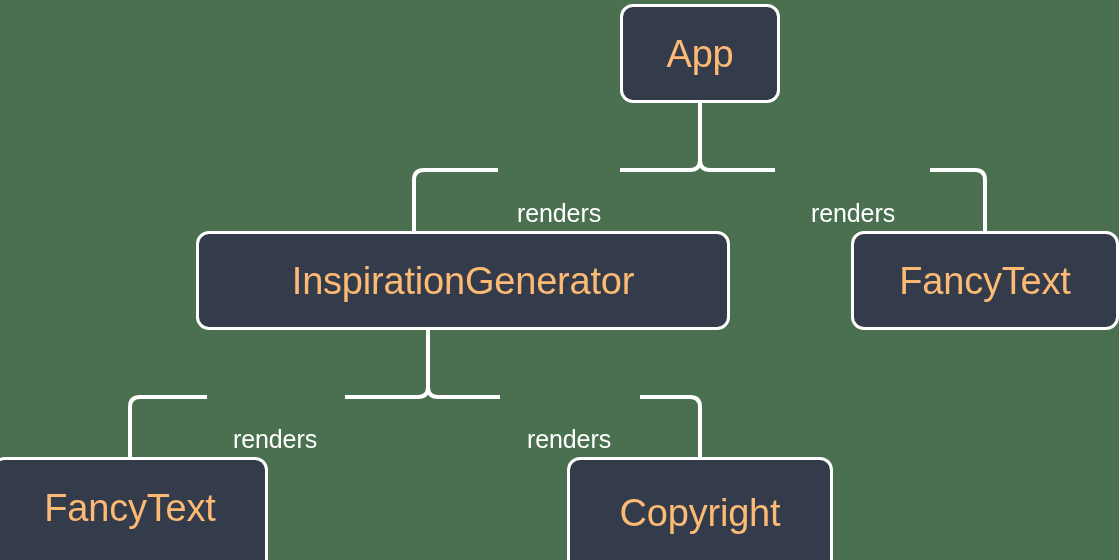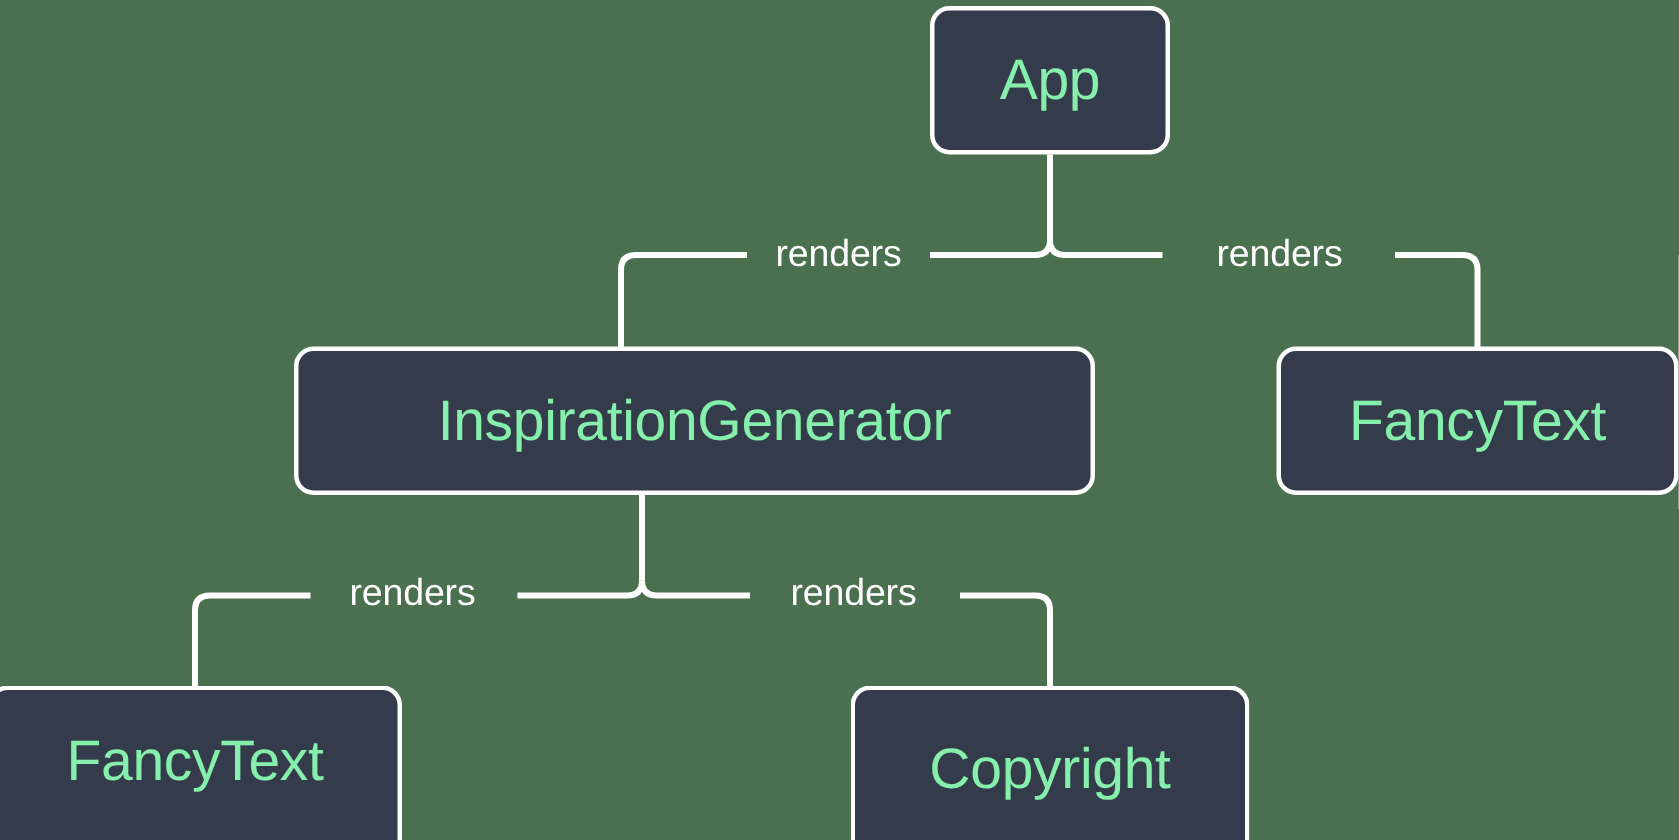--- a/index.html
+++ b/index.html
@@ -30,39 +30,40 @@
     box-sizing: border-box;
     background: #343b4a;
     border: 3px solid #ffffff;
     border-radius: 13px;
     display: flex;
     align-items: center;
     justify-content: center;
     z-index: 2;
   }
   .node-label {
-    color: #86efac;
+    color: #fdba74;
     font-family: "Liberation Sans", sans-serif;
     font-size: 38px;
     font-weight: 400;
     letter-spacing: -0.2px;
     white-space: nowrap;
     line-height: 1;
   }
   .edge-label {
     position: absolute;
     color: #ffffff;
     font-family: "Liberation Sans", sans-serif;
     font-size: 25px;
     font-weight: 500;
     letter-spacing: -0.1px;
     white-space: nowrap;
     line-height: 1;
     transform: translate(-50%, -50%);
     z-index: 3;
+    margin-top: 43px;
   }
 </style>
 </head>
 <body>
 
 <div id="diagram-root">
 
   <svg id="diagram-svg" viewBox="0 0 1119 560" xmlns="http://www.w3.org/2000/svg">
     <g fill="none" stroke="#ffffff" stroke-width="4" stroke-linecap="butt">
 

